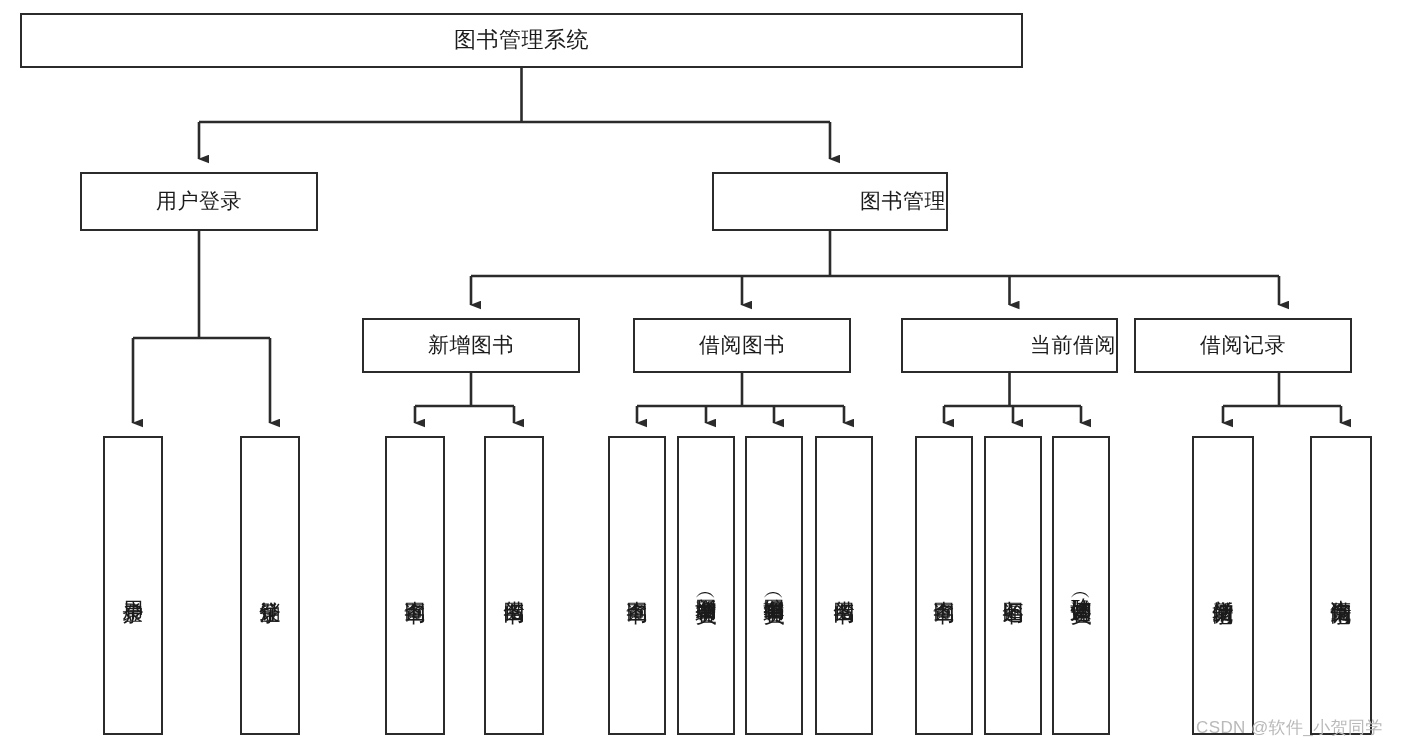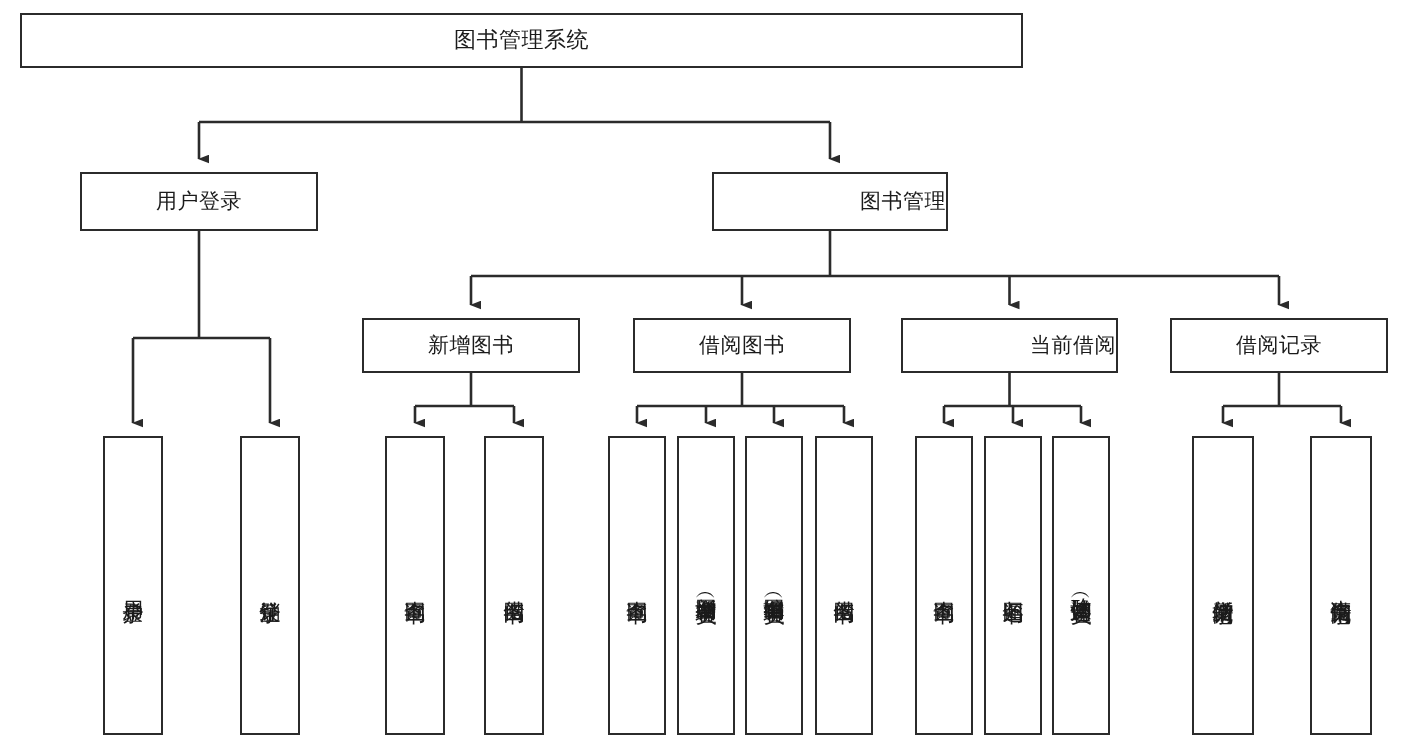--- a/index.html
+++ b/index.html
@@ -132,21 +132,21 @@
       </div>
       <div class="node horiz" style="left: 362px; top: 318px; width: 218px; height: 55px;">
         <span class="label">新增图书</span>
       </div>
       <div class="node horiz" style="left: 633px; top: 318px; width: 218px; height: 55px;">
         <span class="label">借阅图书</span>
       </div>
       <div class="node horiz" style="left: 901px; top: 318px; width: 217px; height: 55px; justify-content: flex-end;">
         <span class="label">当前借阅</span>
       </div>
-      <div class="node horiz" style="left: 1170px; top: 318px; width: 218px; height: 55px;">
+      <div class="node horiz" style="left: 1134px; top: 318px; width: 218px; height: 55px;">
         <span class="label">借阅记录</span>
       </div>
       <div class="node vert" style="left: 103px; top: 436px; width: 60px; height: 299px;">
         <span class="label">用户登录</span>
       </div>
       <div class="node vert" style="left: 240px; top: 436px; width: 60px; height: 299px;">
         <span class="label">注销登录</span>
       </div>
       <div class="node vert" style="left: 385px; top: 436px; width: 60px; height: 299px;">
         <span class="label">查询图书</span>
@@ -176,14 +176,15 @@
         <span class="label">确认归还（管理员）</span>
       </div>
       <div class="node vert" style="left: 1192px; top: 436px; width: 62px; height: 299px;">
         <span class="label">新增借阅记录</span>
       </div>
       <div class="node vert" style="left: 1310px; top: 436px; width: 62px; height: 299px;">
         <span class="label">查询借阅记录</span>
       </div>
     </div>
 
+  <div class="watermark" style="left: 1196px; top: 716px;">CSDN @软件_小贺同学</div>
 
 </div>
 
 </body></html>

